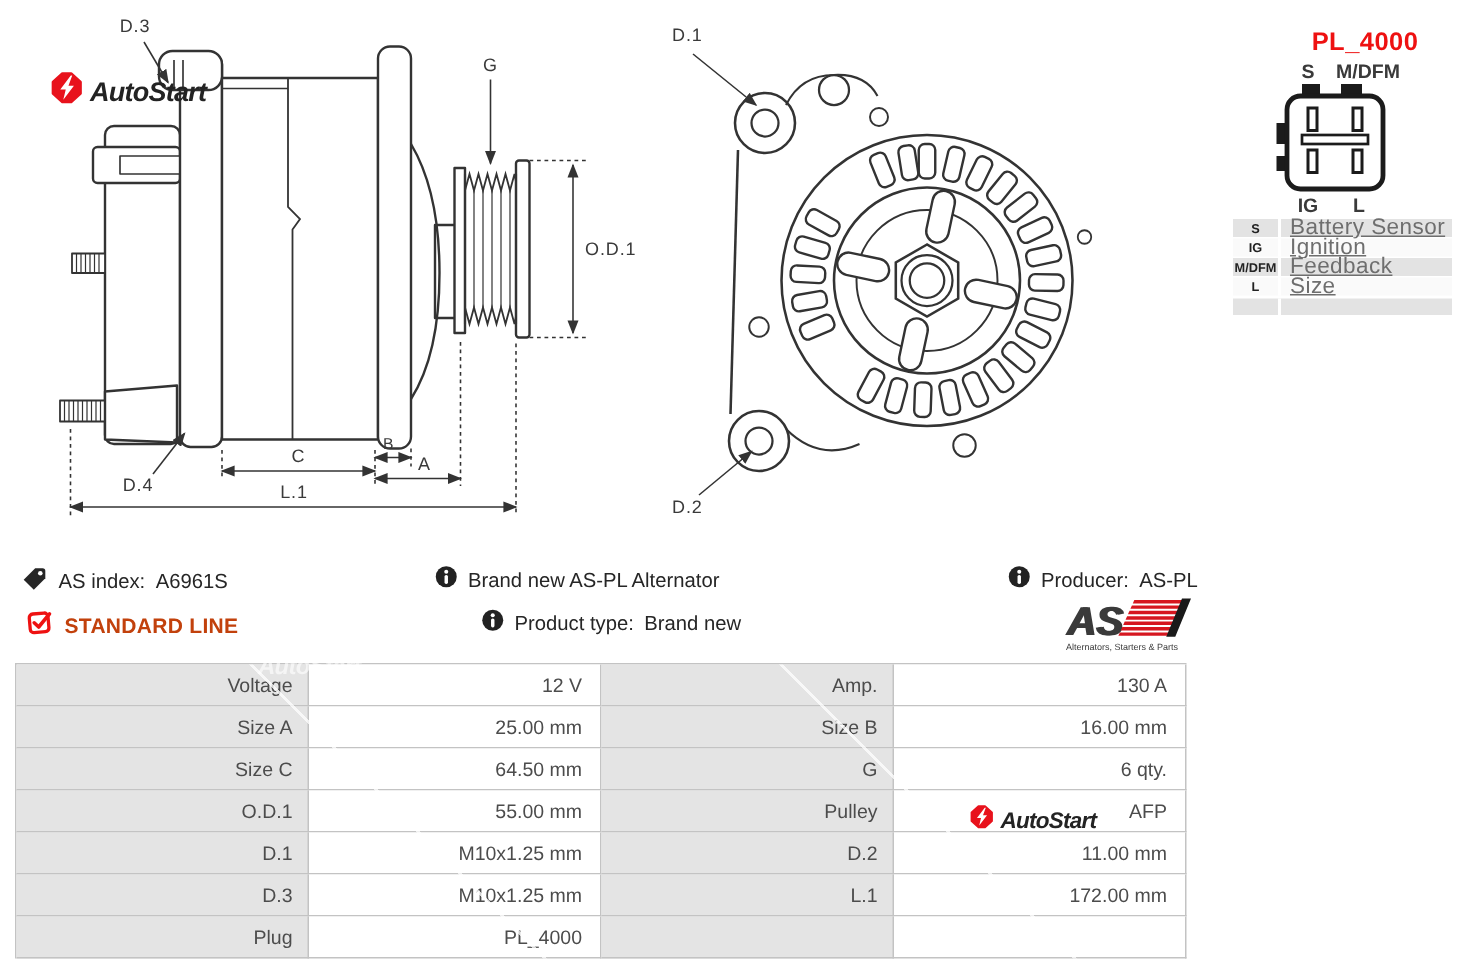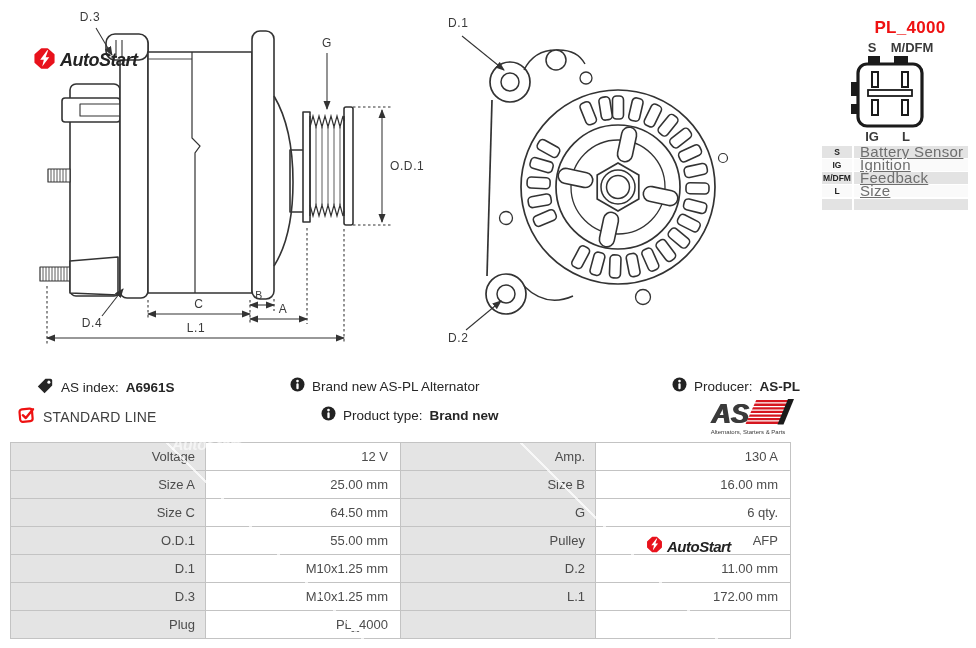--- a/index.html
+++ b/index.html
@@ -24,22 +24,22 @@
   .legend { position:absolute; left:822px; top:146px; width:148px; font-size:9px; }
   .legend-row { display:grid; grid-template-columns:32px 114px; height:12px; line-height:12px; margin-bottom:1px; }
   .legend-key { font-weight:bold; color:#222; text-align:center; font-size:8.5px; border-right:2px solid #fff; }
   .legend-val { color:#6e6e6e; padding-left:6px; font-size:15px; letter-spacing:.3px;text-decoration:underline; }
   .legend-row.odd  .legend-key, .legend-row.odd  .legend-val { background:#e3e3e3; }
   .legend-row.even .legend-key, .legend-row.even .legend-val { background:#fafafa; }
   .legend-row.last { margin-top:2px; height:11px; }
 
   
   .inforow { position:absolute; display:flex; align-items:center; gap:7px; font-size:13.5px; color:#262626; white-space:nowrap; }
-  .inforow b { font-weight:bold; }
-  .red-line { color:#404040; font-weight:normal; font-size:14px; letter-spacing:.2px; }
+  .inforow b { font-weight:normal; }
+  .red-line { color:#c2410c; font-weight:bold; font-size:14px; letter-spacing:.2px; }
   .icn { flex:0 0 auto; display:inline-block; }
 
   
   .spec { position:absolute; left:10px; top:442px; width:781px; border-top:1px solid #c3c3c3; border-left:1px solid #c3c3c3; }
   .spec-grid { display:grid; grid-template-columns:195px 195px 195px 195px; grid-auto-rows:28px; }
   .cell { border-right:1px solid #c3c3c3; border-bottom:1px solid #c3c3c3;
           font-size:13px; color:#4c4c4c; display:flex; align-items:center; justify-content:flex-end; padding-right:10px; }
   .cell.lbl { background:#e4e4e4; }
   .cell.val { background:#fff; padding-right:12px; }
   .spec-lines { position:absolute; inset:0; z-index:4; pointer-events:none;
@@ -307,21 +307,21 @@
   <div class="as-wm" style="left:33px; top:47px;">
     <span class="icn">
       <svg width="23" height="23" viewBox="0 0 24 24">
         <path d="M9 2.2 L15 2.2 L21.5 8 L21.5 16 L15 21.8 L9 21.8 L2.5 16 L2.5 8 Z" fill="#e8121c" stroke="#e8121c" stroke-width="2" stroke-linejoin="round"></path>
         <polygon points="14.8,3.5 7.5,13.2 11.3,13.2 9.6,20.3 17,10.6 13.2,10.6 15.8,3.5" fill="#fff"></polygon>
       </svg>
     </span>
     <span class="wm-text" style="font-size:18px;">AutoStart</span>
   </div>
 
-  <div class="inforow" style="left:36px; top:377px;text-align:center;">
+  <div class="inforow" style="left:14px; top:377px;text-align:center;">
     <span class="icn">
       <svg width="18" height="18" viewBox="0 0 20 20">
         <path d="M10.5 2 L2 10.5 L9.5 18 L18 9.5 L18 4 Q18 2 16 2 Z" fill="#262626"></path>
         <circle cx="14.3" cy="5.7" r="1.7" fill="#fff"></circle>
       </svg>
     </span>
     <span>AS index:</span>
     <b>A6961S</b>
   </div>
 

